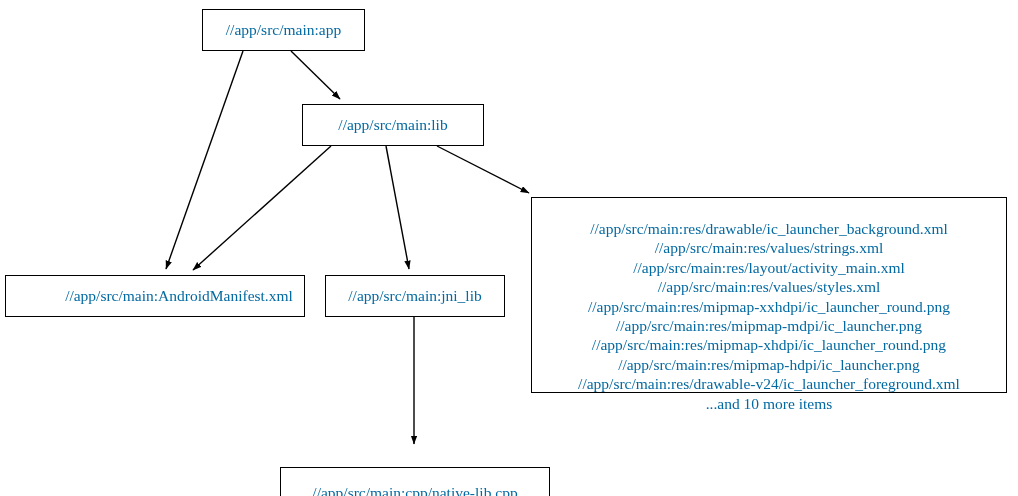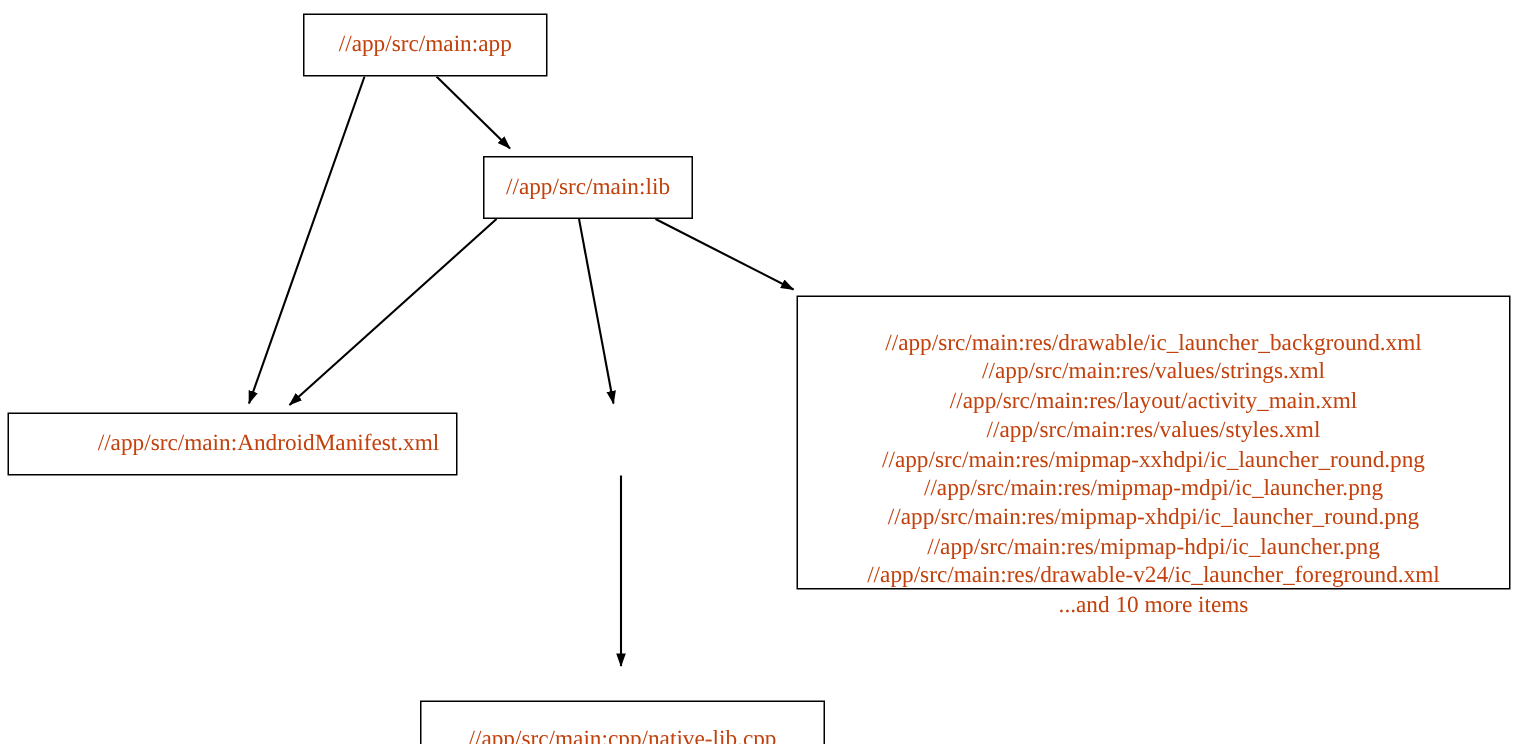--- a/index.html
+++ b/index.html
@@ -25,21 +25,21 @@
   }
   .node {
     position: absolute;
     box-sizing: border-box;
     border: 1px solid #000000;
     background: #ffffff;
     display: flex;
     align-items: center;
     justify-content: center;
     text-align: center;
-    color: #c2410c;
+    color: #0369a1;
     font-size: 15.5px;
     line-height: 1.0;
     white-space: nowrap;
   }
   .node-label {
     display: block;
     padding: 0 6px;
   }
   .node-multiline {
     align-items: center;
@@ -47,21 +47,21 @@
     white-space: normal;
   }
   .node-multiline .node-label {
     white-space: pre-line;
     line-height: 19.4px;
     font-size: 15.5px;
     padding: 0 4px;
     margin-top: 42px;
   }
   #node-app      { left: 202px; top: 9px;   width: 163px; height: 42px; }
-  #node-lib      { left: 302px; top: 104px; width: 140px; height: 42px; margin-left: 20px; }
+  #node-lib      { left: 302px; top: 104px; width: 182px; height: 42px; }
   #node-manifest { left: 5px;   top: 275px; width: 300px; height: 42px; padding-left: 48px; }
   #node-jni      { left: 325px; top: 275px; width: 180px; height: 42px; }
   #node-res      { left: 531px; top: 197px; width: 476px; height: 196px; }
   #node-native   { left: 280px; top: 451px; width: 270px; height: 52px; margin-top: 16px; }
 </style>
 </head>
 <body>
 
 <div id="canvas">
 
@@ -90,20 +90,23 @@
   </div>
 
   <div class="node" id="node-lib">
     <span class="node-label">//app/src/main:lib</span>
   </div>
 
   <div class="node" id="node-manifest">
     <span class="node-label">//app/src/main:AndroidManifest.xml</span>
   </div>
 
+  <div class="node" id="node-jni">
+    <span class="node-label">//app/src/main:jni_lib</span>
+  </div>
 
   <div class="node node-multiline" id="node-res">
     <span class="node-label">//app/src/main:res/drawable/ic_launcher_background.xml
 //app/src/main:res/values/strings.xml
 //app/src/main:res/layout/activity_main.xml
 //app/src/main:res/values/styles.xml
 //app/src/main:res/mipmap-xxhdpi/ic_launcher_round.png
 //app/src/main:res/mipmap-mdpi/ic_launcher.png
 //app/src/main:res/mipmap-xhdpi/ic_launcher_round.png
 //app/src/main:res/mipmap-hdpi/ic_launcher.png

